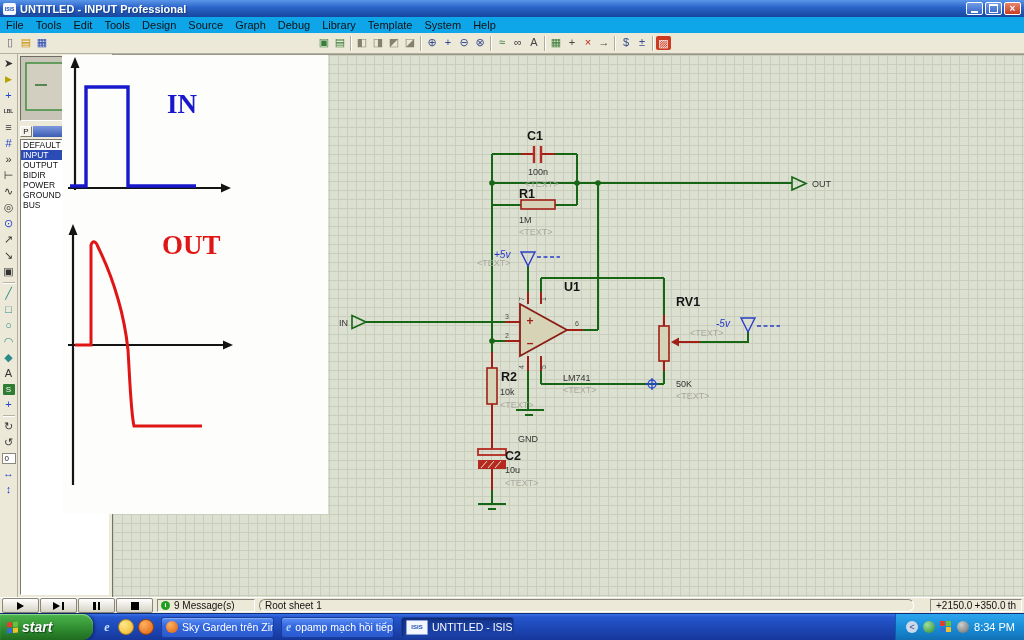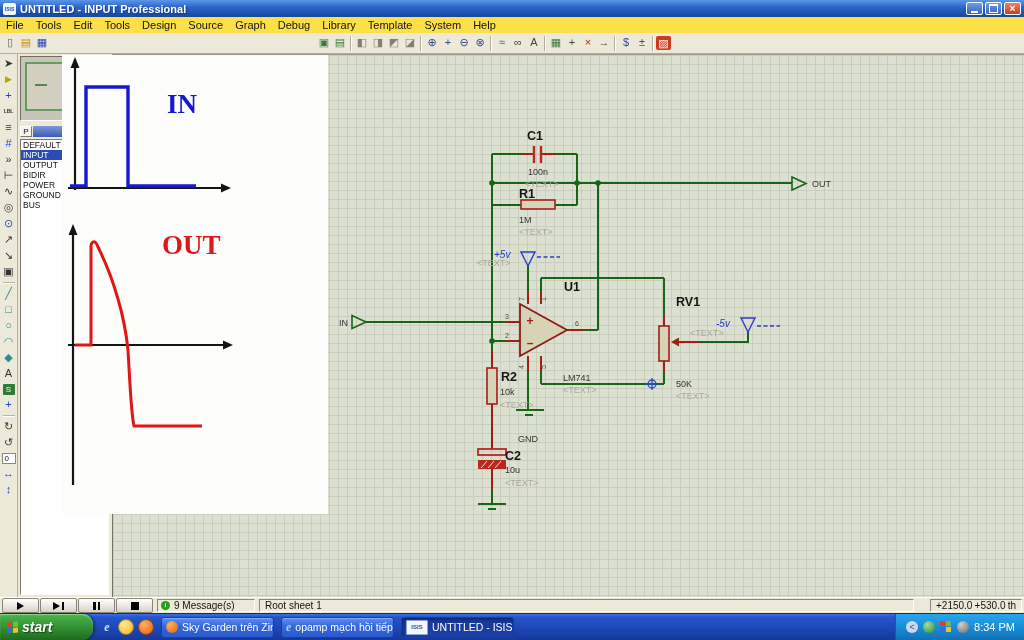--- a/index.html
+++ b/index.html
@@ -14,21 +14,21 @@
     font-size:5px;font-weight:bold;display:flex;align-items:center;justify-content:center;margin-right:4px;}
   .tb-title{font-size:11px;font-weight:bold;text-shadow:1px 1px 1px #123a7d;}
   .winbtns{margin-left:auto;display:flex;gap:2px;}
   .wbtn{width:17px;height:13px;border:1px solid #fff;border-radius:2px;box-sizing:border-box;
     background:linear-gradient(180deg,#6f9be8,#3765c6);display:flex;align-items:center;justify-content:center;}
   .wbtn.close{background:linear-gradient(180deg,#e8836a,#c83d23);font-size:10px;font-weight:bold;color:#fff;line-height:1;}
   .glyph-min{width:7px;height:2px;background:#fff;margin-top:6px;}
   .glyph-restore{width:7px;height:6px;border:1px solid #fff;border-top-width:2px;}
 
   
-  .menubar{position:absolute;left:0;top:17px;width:100%;height:16px;background:#fde047;
+  .menubar{position:absolute;left:0;top:17px;width:100%;height:16px;background:#0ea5e9;
     display:flex;align-items:center;font-size:11px;color:#111;}
   .menu-item{padding:1px 6px;}
 
   
   .toolbar{position:absolute;left:0;top:33px;width:100%;height:21px;background:#ece9d8;
     border-bottom:1px solid #b3af9f;box-sizing:border-box;display:flex;align-items:center;padding-left:2px;}
   .ti{width:16px;height:16px;line-height:15px;text-align:center;font-size:11px;color:#667;}
   .tb-gap{width:266px;height:1px;}
   .tsep{width:1px;height:15px;background:#b0ab9b;border-right:1px solid #fff;margin:0 2px;}
   .c-amber{color:#c8920a}.c-blue{color:#2a4ab8}.c-green{color:#3a7d3a}.c-gray{color:#85816f}
@@ -80,21 +80,21 @@
   .simbtn{width:35px;height:13px;background:linear-gradient(180deg,#ffffff,#d6d2c4);
     border:1px solid #898578;border-radius:2px;display:flex;align-items:center;justify-content:center;gap:2px;}
   .gl-play{width:0;height:0;border-left:7px solid #000;border-top:4px solid transparent;border-bottom:4px solid transparent;}
   .gl-bar{width:2.5px;height:8px;background:#000;}
   .gl-stop{width:8px;height:8px;background:#000;}
   .sunken{border:1px solid;border-color:#8a887c #fff #fff #8a887c;background:#ece9d8;height:13px;
     box-sizing:border-box;display:flex;align-items:center;font-size:10px;color:#111;}
   .msgbox{width:98px;padding:0 3px;gap:4px;}
   .info-dot{width:9px;height:9px;border-radius:50%;background:#1fa01f;color:#fff;font-size:7px;
     line-height:9px;text-align:center;font-weight:bold;font-family:"Liberation Serif",serif;}
-  .sheetbox{flex:1;padding:0 5px;}
+  .sheetbox{flex:1;padding:0 5px;border-radius:6px;}
   .coordbox{width:92px;justify-content:space-between;padding:0 5px;margin-left:12px;}
 
   
   .taskbar{position:absolute;left:0;top:613px;width:100%;height:27px;
     background:linear-gradient(180deg,#3b71e8 0%,#2456cd 12%,#1d47b5 55%,#16379b 100%);
     border-top:1px solid #0d2d7c;box-sizing:border-box;display:flex;align-items:center;}
   .startbtn{width:93px;height:100%;border-radius:0 11px 11px 0;
     background:linear-gradient(180deg,#4cb54c 0%,#2e8a2e 60%,#1f6b1f 100%);
     box-shadow:inset 0 1px 1px #8fd88f, 2px 0 3px rgba(0,0,0,.35);
     display:flex;align-items:center;padding-left:7px;box-sizing:border-box;gap:4px;
@@ -418,21 +418,21 @@
     </span>
     <span class="sunken msgbox">
       <span class="info-dot">i</span>
       <span>9 Message(s)</span>
     </span>
     <span class="sunken sheetbox">
       <span>Root sheet 1</span>
     </span>
     <span class="sunken coordbox">
       <span>+2150.0</span>
-      <span>+530.0</span>
+      <span>+350.0</span>
       <span>th</span>
     </span>
   </div>
 
   <div class="taskbar">
     <span class="startbtn">
       <span class="flag">
         <i style="background:#e33e2b"></i>
           <i style="background:#6cbf3c"></i>
         <i style="background:#2f6fd8"></i>

